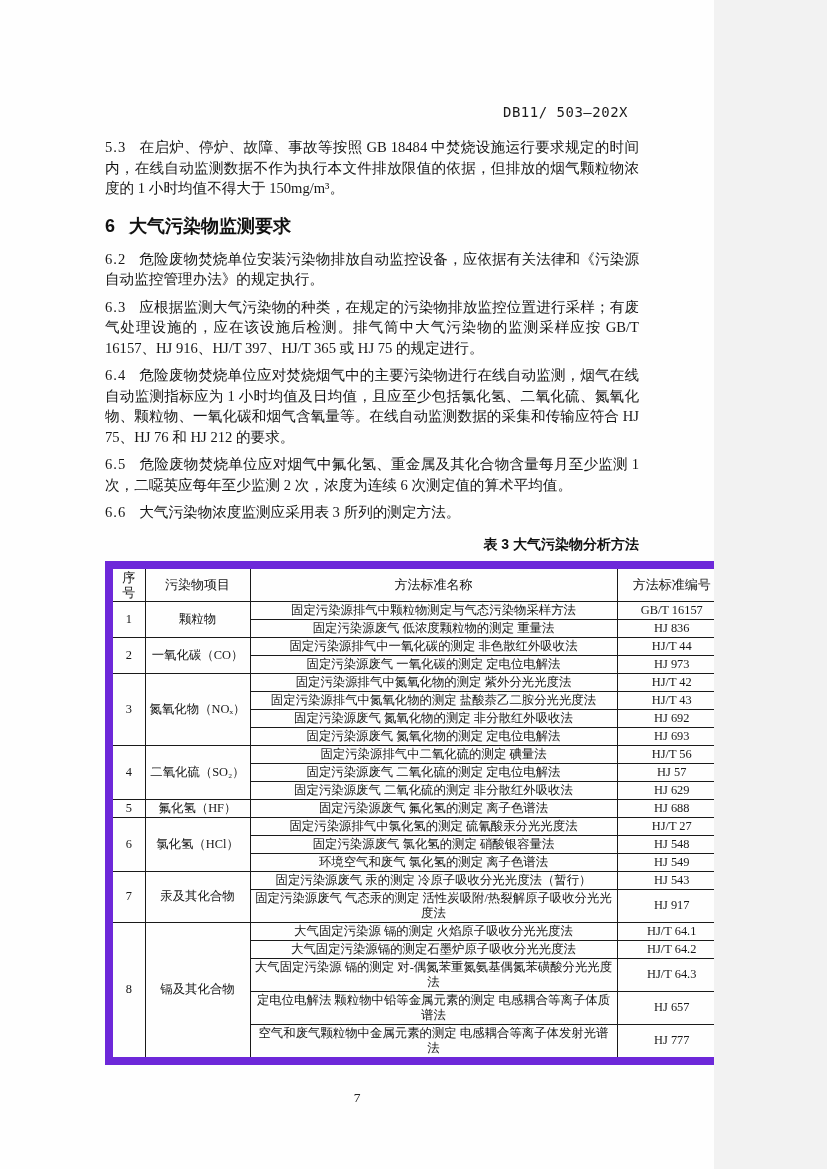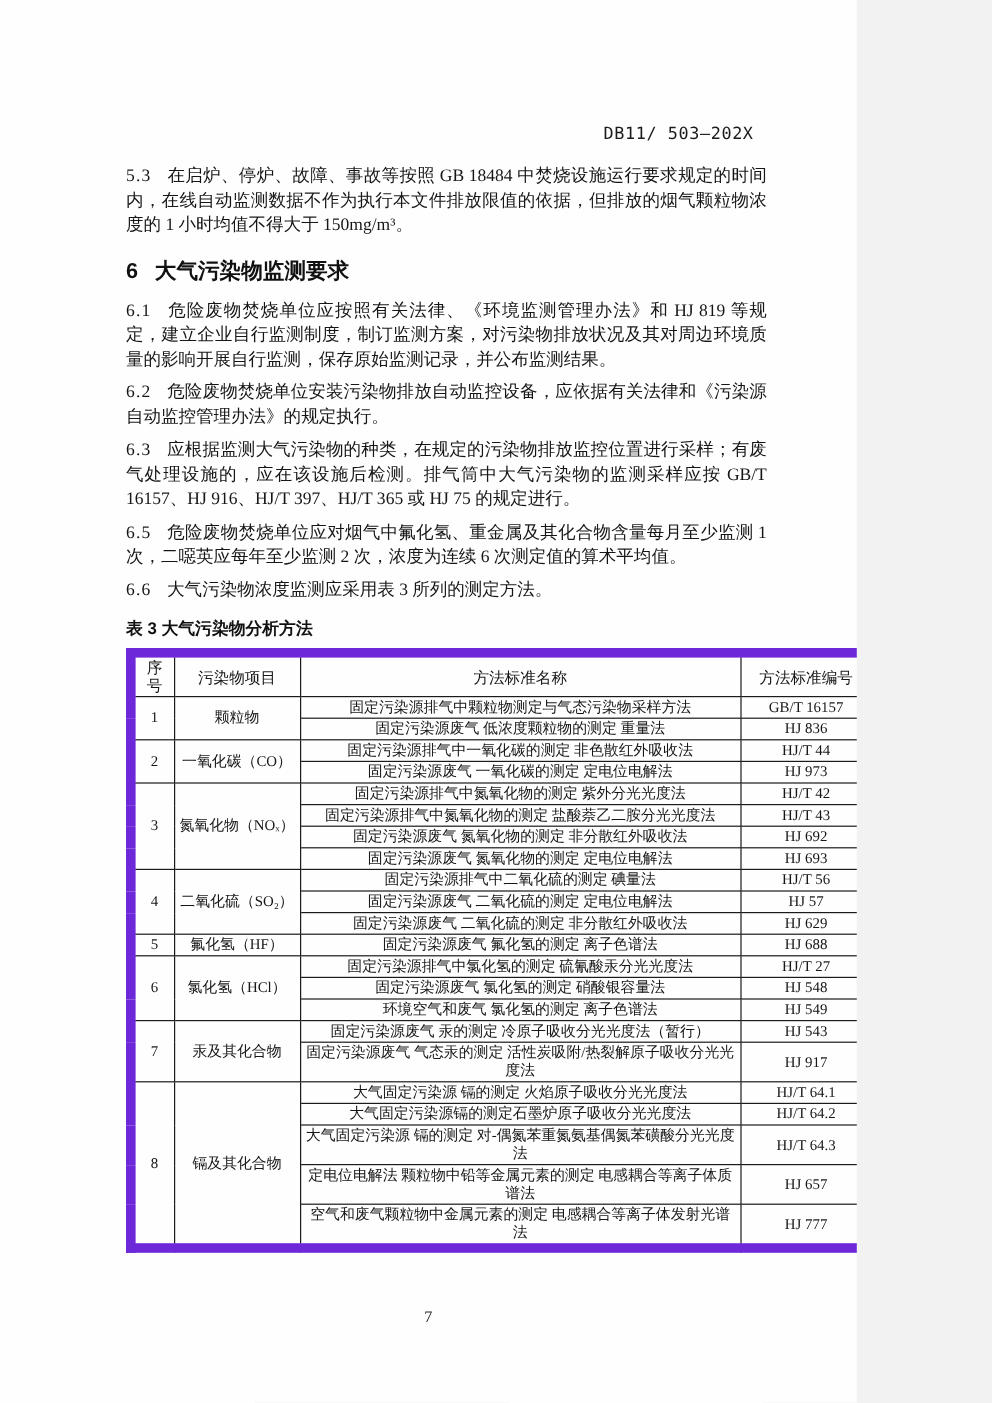--- a/index.html
+++ b/index.html
@@ -41,21 +41,21 @@
     font-size: 18px;
     font-weight: bold;
     margin: 15px 0 11px 0;
     color: #111;
   }
   h2.sec-heading .hnum { margin-right: 14px; }
   .table-title {
     font-family: "Liberation Sans", "DejaVu Sans", sans-serif;
     font-size: 14px;
     font-weight: bold;
-    text-align: left;
+    text-align: right;
     margin: 13px 0 7px 0;
     color: #111;
   }
   table.methods {
     border-collapse: collapse;
     table-layout: fixed;
     width: 621px;
     margin: 0 auto;
     border: 8px solid #6d28d9;
   }
@@ -95,26 +95,26 @@
 <div class="page">
 
   <div class="doc-code">DB11/ 503—202X</div>
 
   <div class="content">
 
     <p class="para"><span class="pnum">5.3</span><span>在启炉、停炉、故障、事故等按照 GB 18484 中焚烧设施运行要求规定的时间内，在线自动监测数据不作为执行本文件排放限值的依据，但排放的烟气颗粒物浓度的 1 小时均值不得大于 150mg/m³。</span></p>
 
     <h2 class="sec-heading"><span class="hnum">6</span><span>大气污染物监测要求</span></h2>
 
-    <p class="para"><span class="pnum">6.1</span><span>危险废物焚烧单位应按照有关法律、《环境监测管理办法》和 HJ 819 等规定，建立企业自行监测制度，制订监测方案，对污染物排放状况及其对周边环境质量的影响开展自行监测，保存原始监测记录，并公布监测结果。</span></p>
 
     <p class="para"><span class="pnum">6.2</span><span>危险废物焚烧单位安装污染物排放自动监控设备，应依据有关法律和《污染源自动监控管理办法》的规定执行。</span></p>
 
     <p class="para"><span class="pnum">6.3</span><span>应根据监测大气污染物的种类，在规定的污染物排放监控位置进行采样；有废气处理设施的，应在该设施后检测。排气筒中大气污染物的监测采样应按 GB/T 16157、HJ 916、HJ/T 397、HJ/T 365 或 HJ 75 的规定进行。</span></p>
 
+    <p class="para"><span class="pnum">6.4</span><span>危险废物焚烧单位应对焚烧烟气中的主要污染物进行在线自动监测，烟气在线自动监测指标应为 1 小时均值及日均值，且应至少包括氯化氢、二氧化硫、氮氧化物、颗粒物、一氧化碳和烟气含氧量等。在线自动监测数据的采集和传输应符合 HJ 75、HJ 76 和 HJ 212 的要求。</span></p>
 
     <p class="para"><span class="pnum">6.5</span><span>危险废物焚烧单位应对烟气中氟化氢、重金属及其化合物含量每月至少监测 1 次，二噁英应每年至少监测 2 次，浓度为连续 6 次测定值的算术平均值。</span></p>
 
     <p class="para"><span class="pnum">6.6</span><span>大气污染物浓度监测应采用表 3 所列的测定方法。</span></p>
 
     <div class="table-title">表 3 大气污染物分析方法</div>
 
     <table class="methods">
       <colgroup>
         <col class="col-no">

